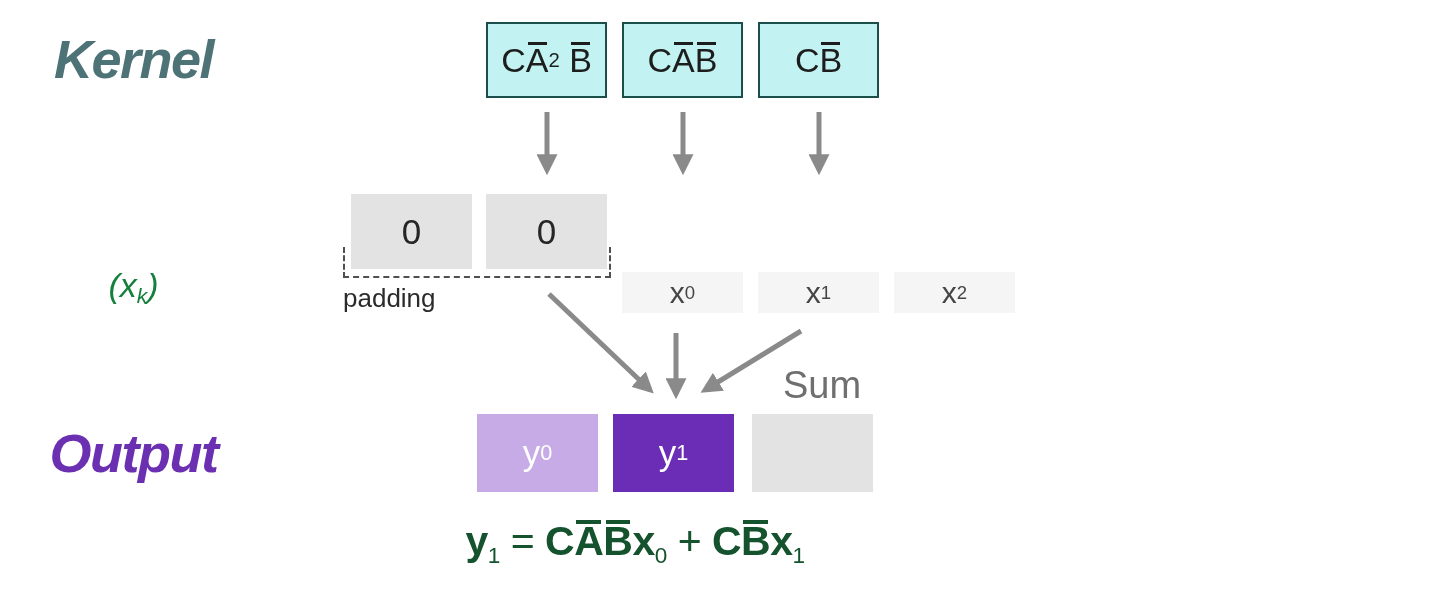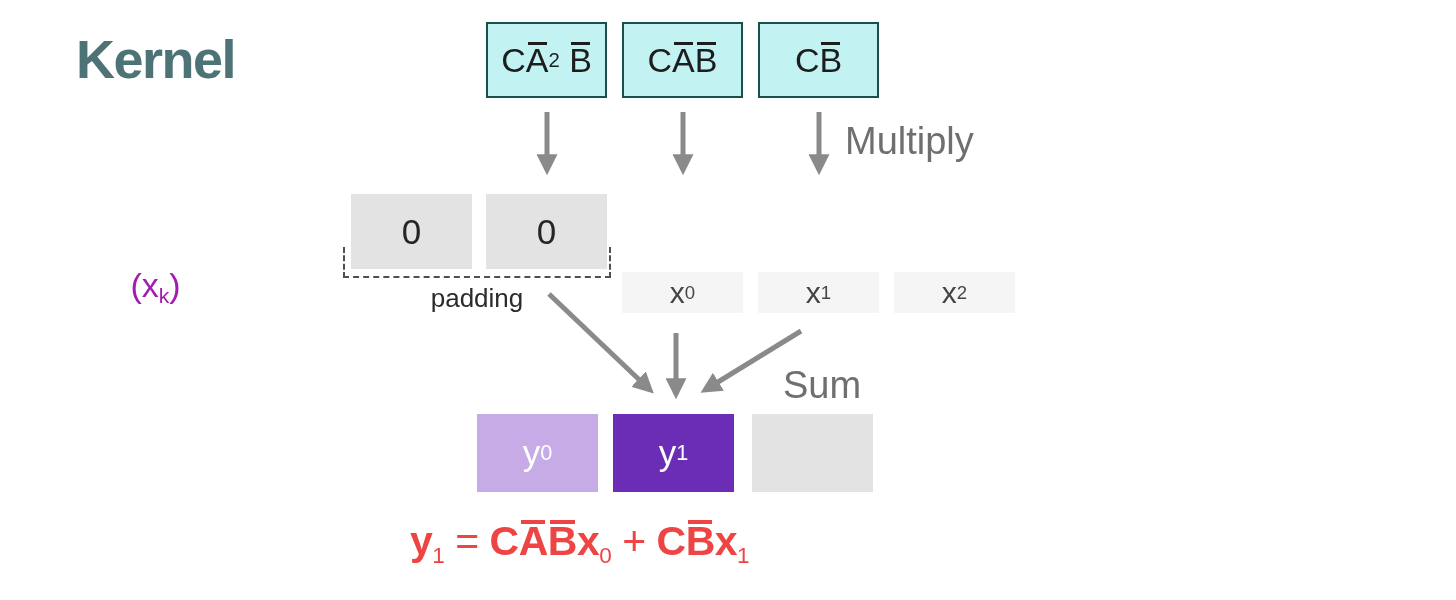--- a/index.html
+++ b/index.html
@@ -2,26 +2,26 @@
 <html><head>
 <meta charset="utf-8">
 <style>
   html,body{margin:0;padding:0;background:#ffffff;}
   .canvas{
     position:relative;width:1456px;height:600px;background:#ffffff;
     font-family:"Liberation Sans",sans-serif;overflow:hidden;
   }
   .abs{position:absolute;}
   
-  .side{left:48px;width:215px;text-align:center;}
+  .side{left:26px;width:215px;text-align:center;font-style:italic;}
   .side-title{font-weight:700;font-size:54px;letter-spacing:-1.5px;line-height:1;}
   .kernel-c{color:#4d7377;}
   .input-c{color:#bf393d;}
   .output-c{color:#6b2fb2;}
-  .side-sub{font-size:34px;color:#a21caf;line-height:1;}
+  .side-sub{font-size:34px;color:#15803d;line-height:1;}
   
   .kbox{
     top:22px;width:121px;height:76px;background:#c2f2f2;
     border:2.5px solid #1b4f4c;box-sizing:border-box;
     display:flex;align-items:center;justify-content:center;
     font-size:34px;color:#1d1d1d;z-index:2;
   }
   
   .icell{
     top:194px;width:121px;height:75px;background:#e3e3e3;
@@ -31,38 +31,38 @@
   .istrip{
     top:272px;width:121px;height:41px;background:#f5f5f5;
     display:flex;align-items:center;justify-content:center;
     font-size:30px;color:#454545;z-index:2;
   }
   
   .bracket{
     left:343px;top:247px;width:268px;height:31px;
     border:2px dashed #4f4f4f;border-top:none;box-sizing:border-box;z-index:1;
   }
-  .padding-label{left:343px;top:283px;width:268px;text-align:center;
+  .padding-label{left:343px;top:283px;width:268px;text-align:left;
     font-size:26px;color:#2b2b2b;z-index:2;}
   
   .note{color:#6f6f6f;font-size:38px;line-height:1;}
   .note-multiply{left:845px;top:122px;}
   .note-sum{left:783px;top:366px;text-align:right;}
   
   .obox{
     top:414px;width:121px;height:78px;
     display:flex;align-items:center;justify-content:center;
     font-size:35px;color:#ffffff;z-index:2;
   }
   .o0{left:477px;background:#c6abe6;}
   .o1{left:613px;background:#6c2db6;}
   .oe{left:752px;background:#e3e3e3;}
   
-  .formula{left:410px;top:518px;width:450px;
-    font-size:41px;color:#ef4444;font-weight:400;letter-spacing:-0.5px;}
+  .formula{left:410px;top:518px;width:450px;text-align:center;
+    font-size:41px;color:#14532d;font-weight:400;letter-spacing:-0.5px;}
   .formula .b{font-weight:700;}
   .bar{position:relative;display:inline-block;}
   .bar::before{content:"";position:absolute;left:8%;right:8%;top:0.04em;
     border-top:0.1em solid currentColor;}
   .sub{font-size:0.55em;vertical-align:-0.35em;}
   .sup{font-size:0.6em;vertical-align:0.55em;}
   .sb{font-size:0.62em;vertical-align:-0.28em;}
   svg.arrows{left:0;top:0;z-index:3;pointer-events:none;}
 </style>
 </head>
@@ -83,39 +83,39 @@
     <line x1="676" y1="333" x2="676" y2="394" stroke="#8a8a8a" stroke-width="5" marker-end="url(#ah)"></line>
     <line x1="801" y1="331" x2="705" y2="390" stroke="#8a8a8a" stroke-width="5" marker-end="url(#ah)"></line>
   </svg>
 
   <div class="abs side side-title kernel-c" style="top:32px">Kernel</div>
 
   <div class="abs side side-sub" style="top:268px">
     <span>(x</span><sub class="sb">k</sub><span>)</span>
   </div>
 
+  <div class="abs side side-title output-c" style="top:426px">Output</div>
 
   <div class="abs kbox" style="left:486px">
       <span>C</span>
       <span class="bar">A</span>
       <span class="sup">2</span>
       <span>&nbsp;</span>
       <span class="bar">B</span>
     </div>
   <div class="abs kbox" style="left:622px">
       <span>C</span>
       <span class="bar">A</span>
       <span class="bar">B</span>
     </div>
   <div class="abs kbox" style="left:758px">
       <span>C</span>
       <span class="bar">B</span>
     </div>
 
-  <div class="abs note note-multiply">Multiply</div>
 
   <div class="abs icell" style="left:351px">0</div>
   <div class="abs icell" style="left:486px">0</div>
 
   <div class="abs istrip" style="left:622px">
     <span>x</span>
       <sub class="sb">0</sub>
   </div>
   <div class="abs istrip" style="left:758px">
     <span>x</span>

